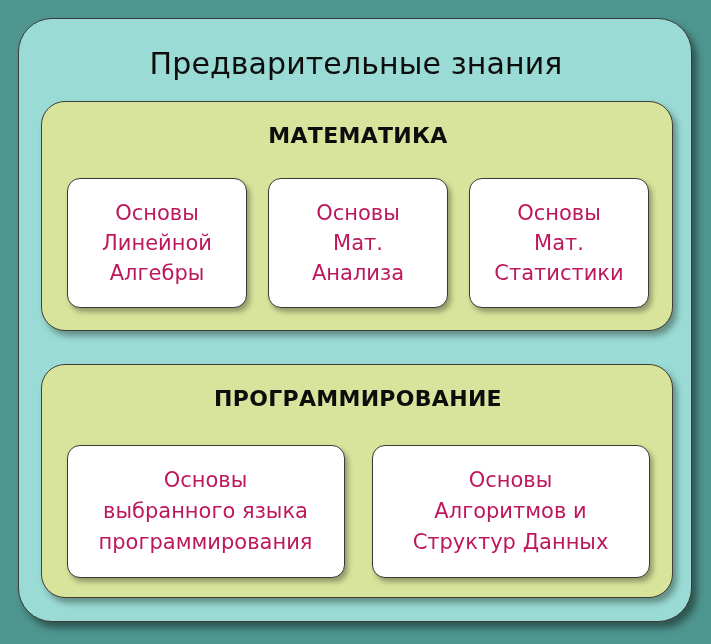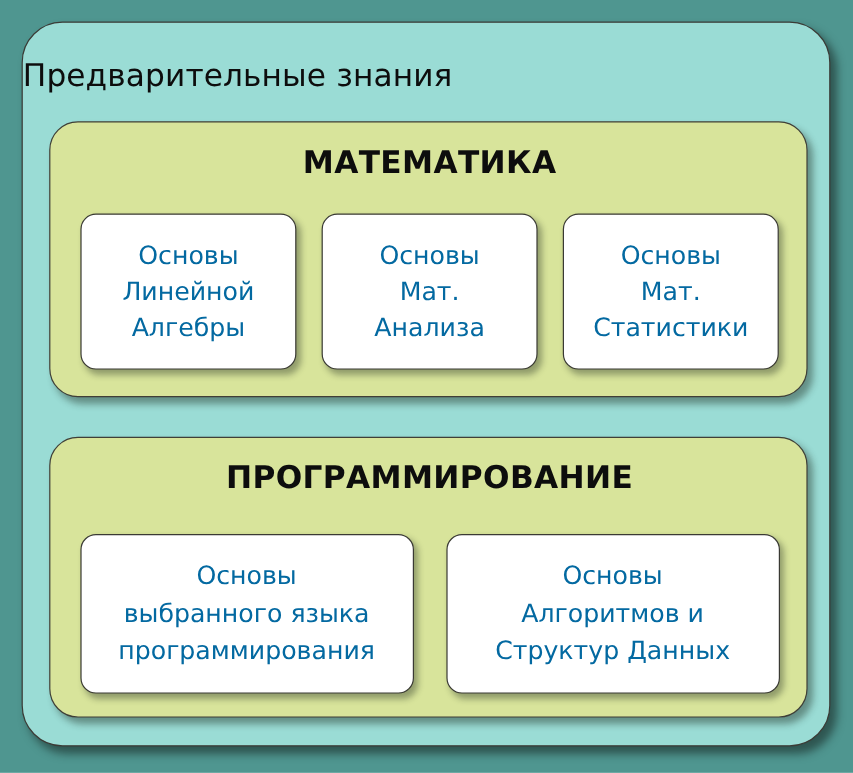--- a/index.html
+++ b/index.html
@@ -32,21 +32,22 @@
     border: 1.5px solid #3b3b36;
     border-radius: 34px;
     box-shadow: 5px 6px 7px rgba(20, 32, 30, 0.55);
   }
 
   .panel-title {
     position: absolute;
     left: 0;
     top: 26px;
     width: 674px;
-    font-size: 26px;
+    text-align: center;
+    font-size: 30px;
     line-height: 38px;
     color: #0d0d0d;
     letter-spacing: 0.1px;
     white-space: nowrap;
   }
 
   
   .section-panel {
     position: absolute;
     left: 22px;
@@ -66,21 +67,21 @@
     height: 234px;
     padding-left: 16px;
   }
 
   .section-title {
     position: absolute;
     left: 0;
     top: 21px;
     width: 632px;
     text-align: center;
-    font-size: 26px;
+    font-size: 22px;
     font-weight: bold;
     line-height: 26px;
     color: #0d0d0d;
     letter-spacing: 0.3px;
     white-space: nowrap;
   }
 
   
   .cards-row {
     position: absolute;
@@ -101,21 +102,21 @@
   .card {
     box-sizing: border-box;
     background: #ffffff;
     border: 1.4px solid #3a3a34;
     border-radius: 13px;
     box-shadow: 3px 4px 5px rgba(30, 40, 30, 0.38);
     display: flex;
     align-items: center;
     justify-content: center;
     text-align: center;
-    color: #0369a1;
+    color: #be185d;
   }
   .card.math-card {
     width: 180px;
     height: 130px;
     font-size: 21px;
     line-height: 30px;
   }
   .card.prog-card {
     width: 278px;
     height: 133px;

